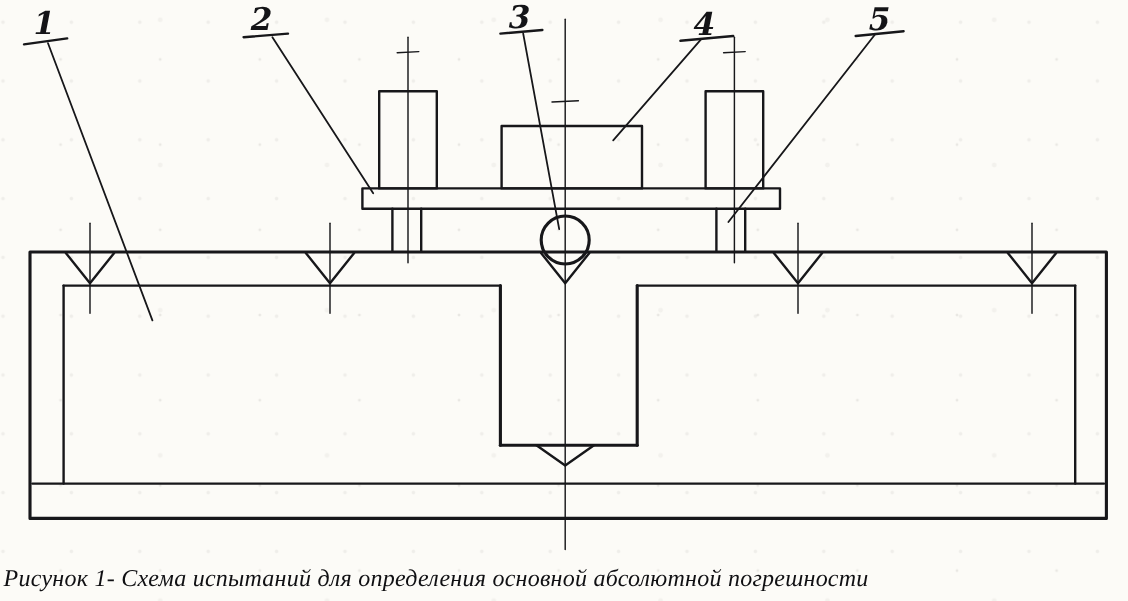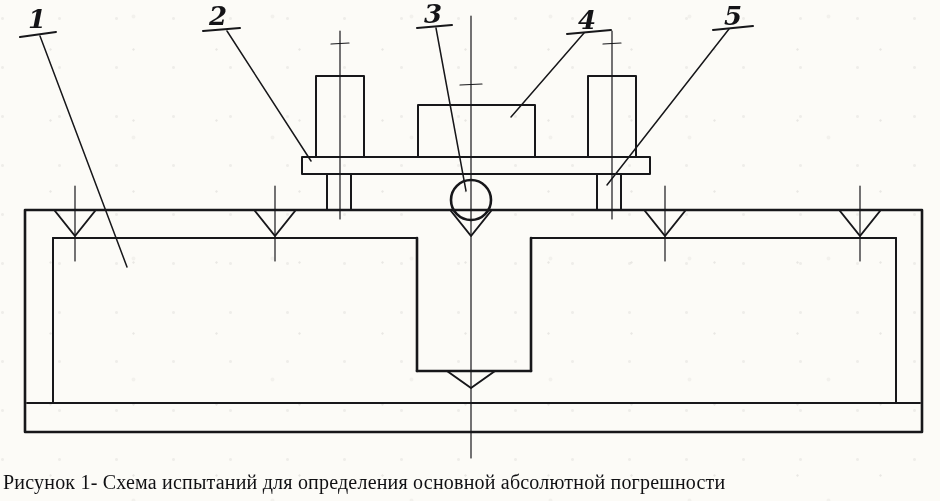--- a/index.html
+++ b/index.html
@@ -37,20 +37,21 @@
   }
   .caption{
     position:absolute;
     left:3px;top:471px;
     width:930px;
     font-family:"Liberation Serif", serif;
     font-size:20px;
     color:#101013;
     letter-spacing:0.2px;
     white-space:nowrap;
+    font-style:italic;
   }
 </style>
 </head>
 <body>
 
 <div class="page">
 
   <svg width="940" height="501" viewBox="0 0 940 501">
 
     <g>

